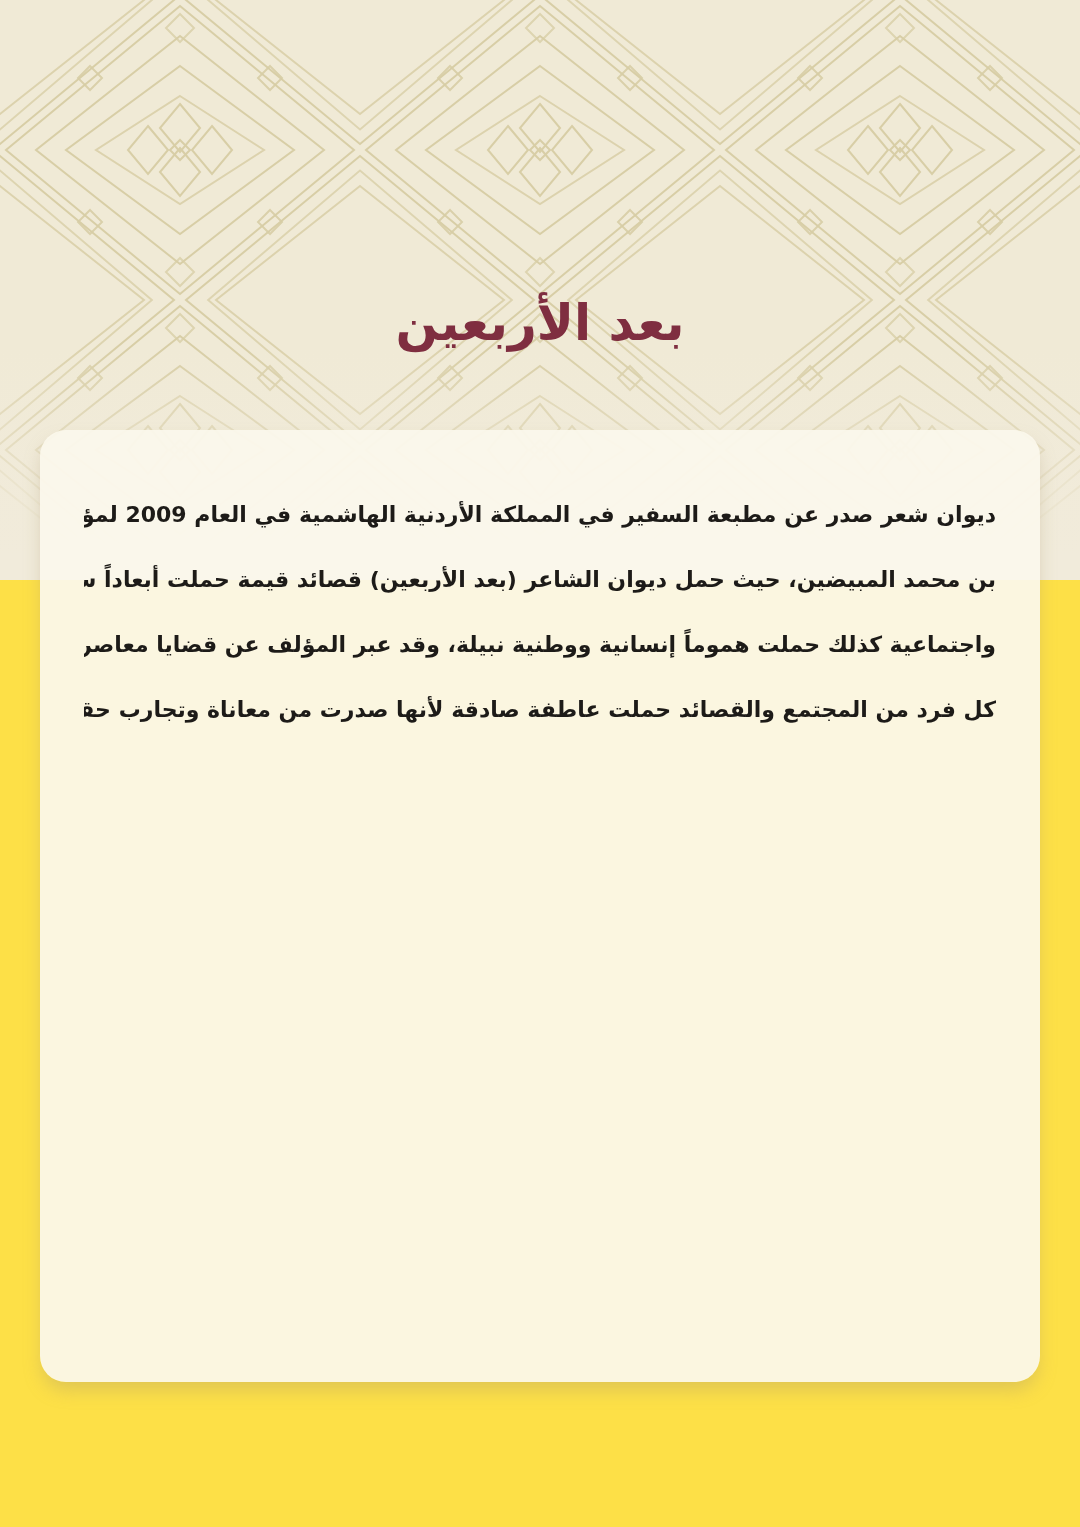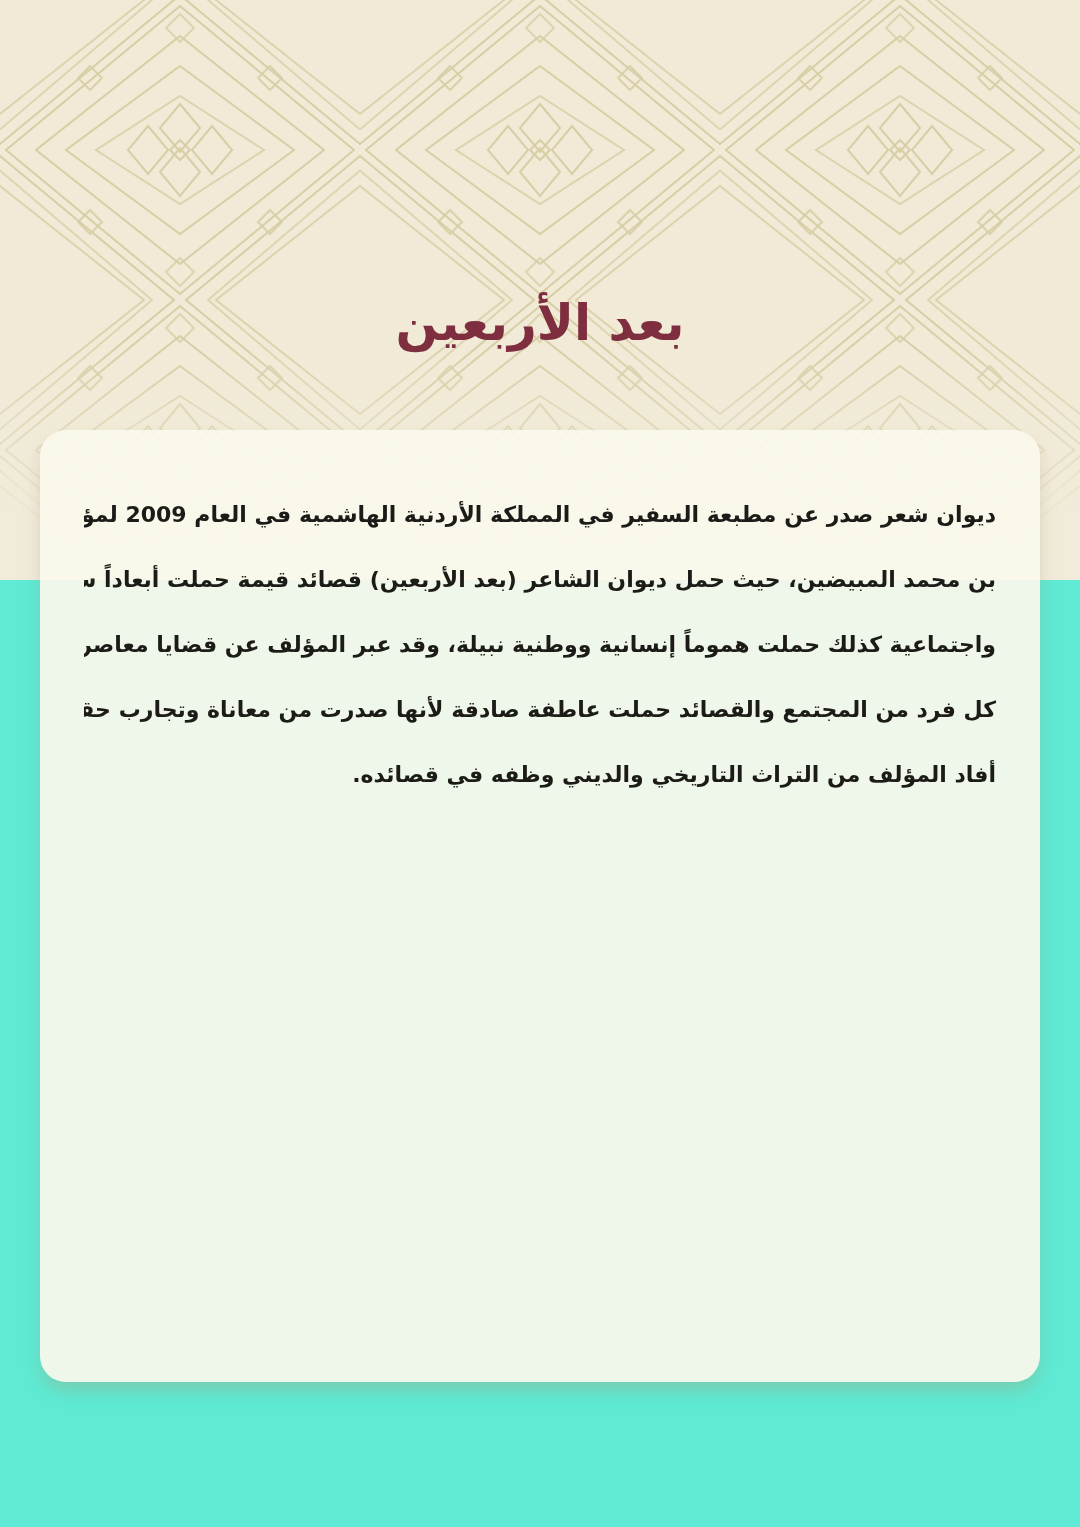--- a/index.html
+++ b/index.html
@@ -5,21 +5,21 @@
   html,body{margin:0;padding:0;}
   body{
     font-family:"DejaVu Sans", sans-serif;
     background:#f1ebdb;
   }
   .page{
     position:relative;
     width:1080px;
     height:1527px;
     margin:0 auto;
-    background:#5eead4;
+    background:#fde047;
     overflow:hidden;
   }
   
   .pattern-svg{
     position:absolute;
     top:0;left:0;
     width:1080px;height:580px;
     display:block;
     z-index:0;
   }
@@ -125,16 +125,15 @@
 
   <div class="pattern-fade"></div>
 
   <h1 class="page-title">بعد الأربعين</h1>
 
   <section class="content-card">
     <p class="paragraph-line">ديوان شعر صدر عن مطبعة السفير في المملكة الأردنية الهاشمية في العام 2009 لمؤلفه الشاعر عبد الرحمن</p>
     <p class="paragraph-line">بن محمد المبيضين، حيث حمل ديوان الشاعر (بعد الأربعين) قصائد قيمة حملت أبعاداً سياسية</p>
     <p class="paragraph-line">واجتماعية كذلك حملت هموماً إنسانية ووطنية نبيلة، وقد عبر المؤلف عن قضايا معاصرة تلامس وجدان</p>
     <p class="paragraph-line">كل فرد من المجتمع والقصائد حملت عاطفة صادقة لأنها صدرت من معاناة وتجارب حقيقة للشاعر وقد</p>
-    <p class="paragraph-line last">أفاد المؤلف من التراث التاريخي والديني وظفه في قصائده.</p>
   </section>
 
 </div>
 
 </body></html>

